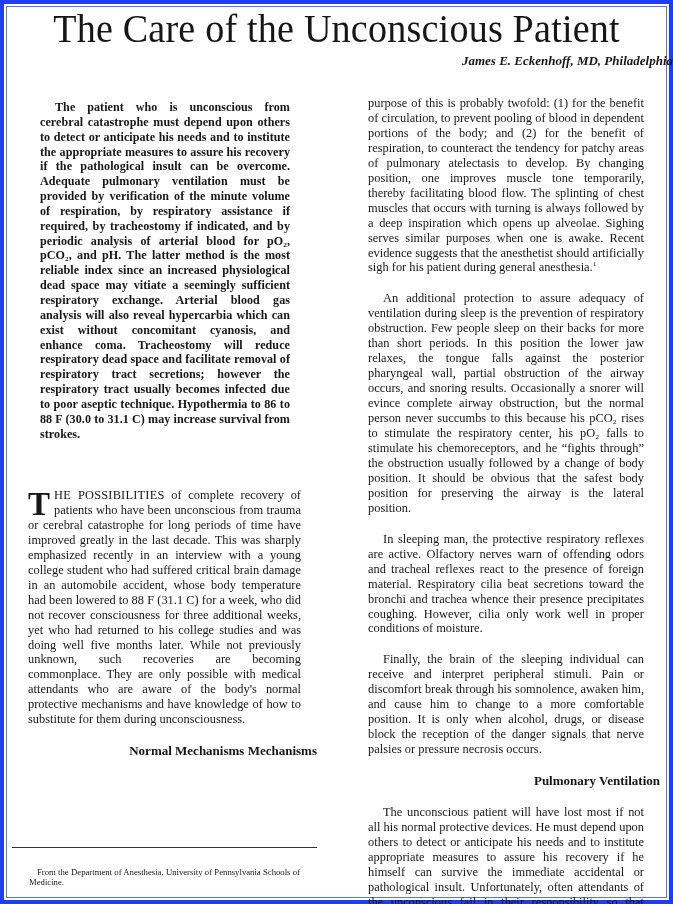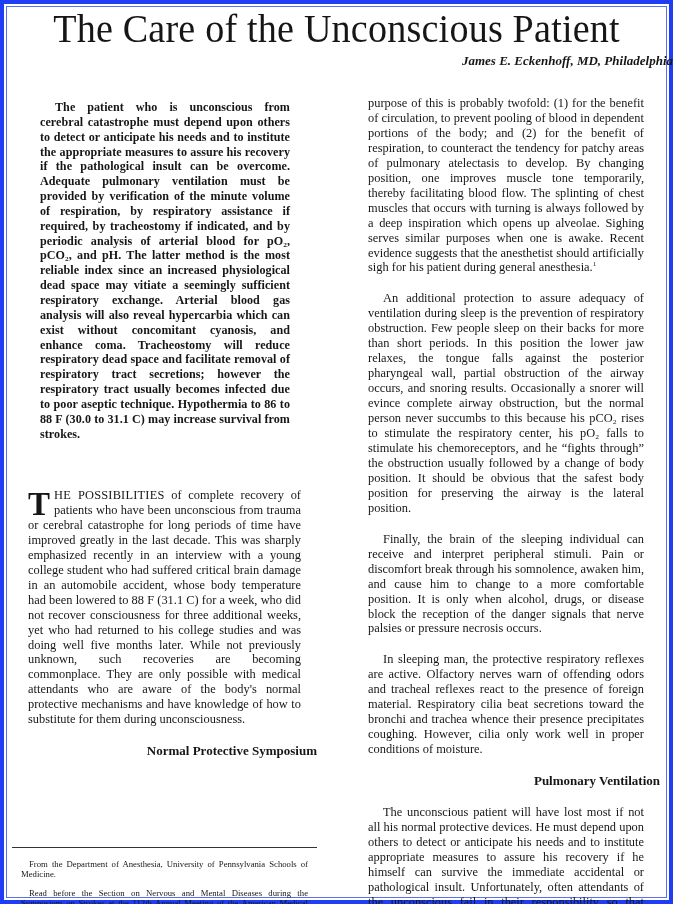--- a/index.html
+++ b/index.html
@@ -45,49 +45,49 @@
       margin: 6px 0 5px 0; text-align: right; font-size: 13px; line-height: 16px; font-weight: bold;
     }
     .footnote-rule {
       position: absolute; left: 12px; top: 847px; width: 305px; height: 0;
       border-top: 1px solid #333;
     }
     .footnotes {
       position: absolute; left: 12px; top: 850px; width: 305px;
       font-size: 8.7px; line-height: 10px; text-align: justify;
     }
-    .footnotes p { margin: 9px; text-indent: 8px; }
+    .footnotes p { margin: 17px; text-indent: 8px; }
     sup { font-size: 7px; line-height: 0; }
   </style>
 </head>
 <body>
 
 <div class="frame-outer"></div>
 <div class="frame-inner"></div>
 
 <div class="page">
   <h1 class="title">The Care of the Unconscious Patient</h1>
   <div class="author">James E. Eckenhoff, MD, Philadelphia</div>
 
   <p class="abstract">The patient who is unconscious from cerebral catastrophe must depend upon others to detect or anticipate his needs and to institute the appropriate measures to assure his recovery if the pathological insult can be overcome. Adequate pulmonary ventilation must be provided by verification of the minute volume of respiration, by respiratory assistance if required, by tracheostomy if indicated, and by periodic analysis of arterial blood for pO₂, pCO₂, and pH. The latter method is the most reliable index since an increased physiological dead space may vitiate a seemingly sufficient respiratory exchange. Arterial blood gas analysis will also reveal hypercarbia which can exist without concomitant cyanosis, and enhance coma. Tracheostomy will reduce respiratory dead space and facilitate removal of respiratory tract secretions; however the respiratory tract usually becomes infected due to poor aseptic technique. Hypothermia to 86 to 88 F (30.0 to 31.1 C) may increase survival from strokes.</p>
 
   <div class="col col-left">
     <p class="noindent">
       <span class="dropcap">T</span><span class="smallcaps">HE POSSIBILITIES</span><span> of complete recovery of patients who have been unconscious from trauma or cerebral catastrophe for long periods of time have improved greatly in the last decade. This was sharply emphasized recently in an interview with a young college student who had suffered critical brain damage in an automobile accident, whose body temperature had been lowered to 88 F (31.1 C) for a week, who did not recover consciousness for three additional weeks, yet who had returned to his college studies and was doing well five months later. While not previously unknown, such recoveries are becoming commonplace. They are only possible with medical attendants who are aware of the body's normal protective mechanisms and have knowledge of how to substitute for them during unconsciousness.</span>
     </p>
-    <h2 class="section">Normal Protective Symposium</h2>
+    <h2 class="section">Normal Mechanisms Mechanisms</h2>
   </div>
 
   <div class="footnote-rule"></div>
   <div class="footnotes">
     <p>From the Department of Anesthesia, University of Pennsylvania Schools of Medicine.</p>
     <p>Read before the Section on Nervous and Mental Diseases during the Symposium on Strokes at the 112th Annual Meeting of the American Medical Association, Atlantic City, NJ, April 19, 1963.</p>
   </div>
 
   <div class="col col-right">
     <p class="noindent"><span>purpose of this is probably twofold: (1) for the benefit of circulation, to prevent pooling of blood in dependent portions of the body; and (2) for the benefit of respiration, to counteract the tendency for patchy areas of pulmonary atelectasis to develop. By changing position, one improves muscle tone temporarily, thereby facilitating blood flow. The splinting of chest muscles that occurs with turning is always followed by a deep inspiration which opens up alveolae. Sighing serves similar purposes when one is awake. Recent evidence suggests that the anesthetist should artificially sigh for his patient during general anesthesia.</span><sup>1</sup></p>
     <p>An additional protection to assure adequacy of ventilation during sleep is the prevention of respiratory obstruction. Few people sleep on their backs for more than short periods. In this position the lower jaw relaxes, the tongue falls against the posterior pharyngeal wall, partial obstruction of the airway occurs, and snoring results. Occasionally a snorer will evince complete airway obstruction, but the normal person never succumbs to this because his pCO₂ rises to stimulate the respiratory center, his pO₂ falls to stimulate his chemoreceptors, and he “fights through” the obstruction usually followed by a change of body position. It should be obvious that the safest body position for preserving the airway is the lateral position.</p>
+    <p>In sleeping man, the protective respiratory reflexes are active. Olfactory nerves warn of offending odors and tracheal reflexes react to the presence of foreign material. Respiratory cilia beat secretions toward the bronchi and trachea whence their presence precipitates coughing. However, cilia only work well in proper conditions of moisture.</p>
     <p>Finally, the brain of the sleeping individual can receive and interpret peripheral stimuli. Pain or discomfort break through his somnolence, awaken him, and cause him to change to a more comfortable position. It is only when alcohol, drugs, or disease block the reception of the danger signals that nerve palsies or pressure necrosis occurs.</p>
-    <p>In sleeping man, the protective respiratory reflexes are active. Olfactory nerves warn of offending odors and tracheal reflexes react to the presence of foreign material. Respiratory cilia beat secretions toward the bronchi and trachea whence their presence precipitates coughing. However, cilia only work well in proper conditions of moisture.</p>
     <h2 class="section">Pulmonary Ventilation</h2>
     <p>The unconscious patient will have lost most if not all his normal protective devices. He must depend upon others to detect or anticipate his needs and to institute appropriate measures to assure his recovery if he himself can survive the immediate accidental or pathological insult. Unfortunately, often attendants of the unconscious fail in their responsibility so that reparative processes of the individual are futile.</p>
   </div>
 </div>
 
 </body></html>

